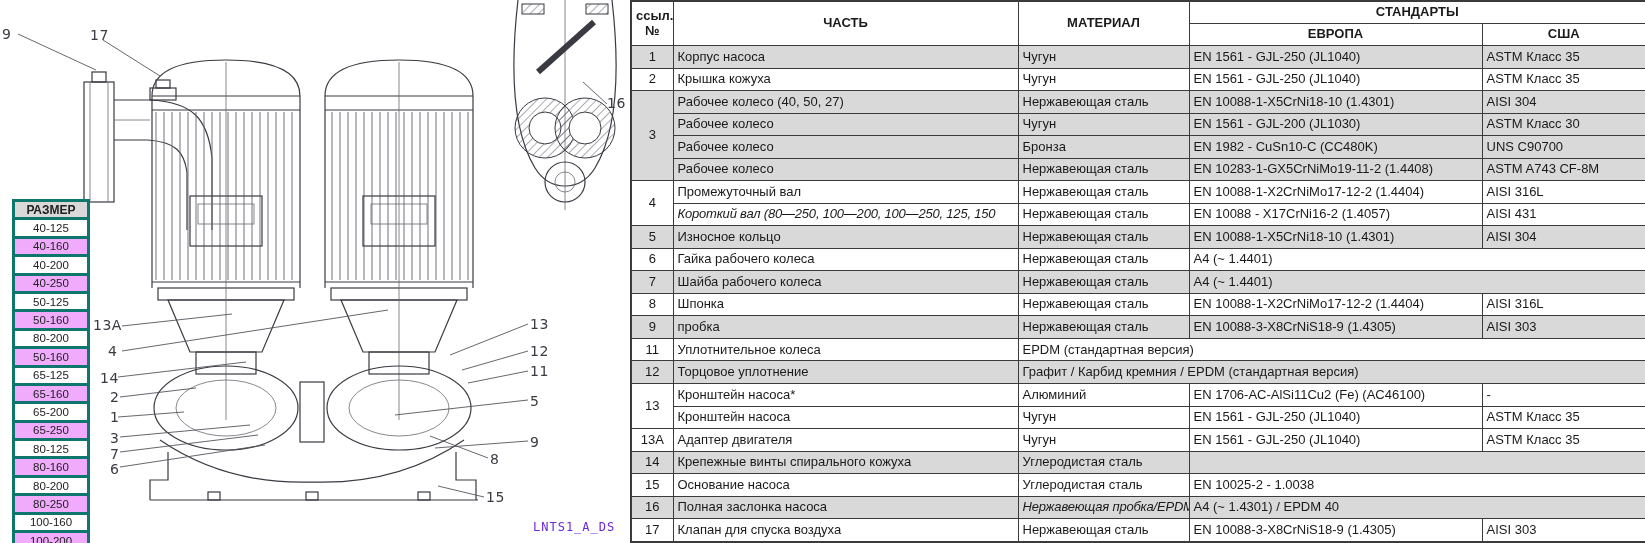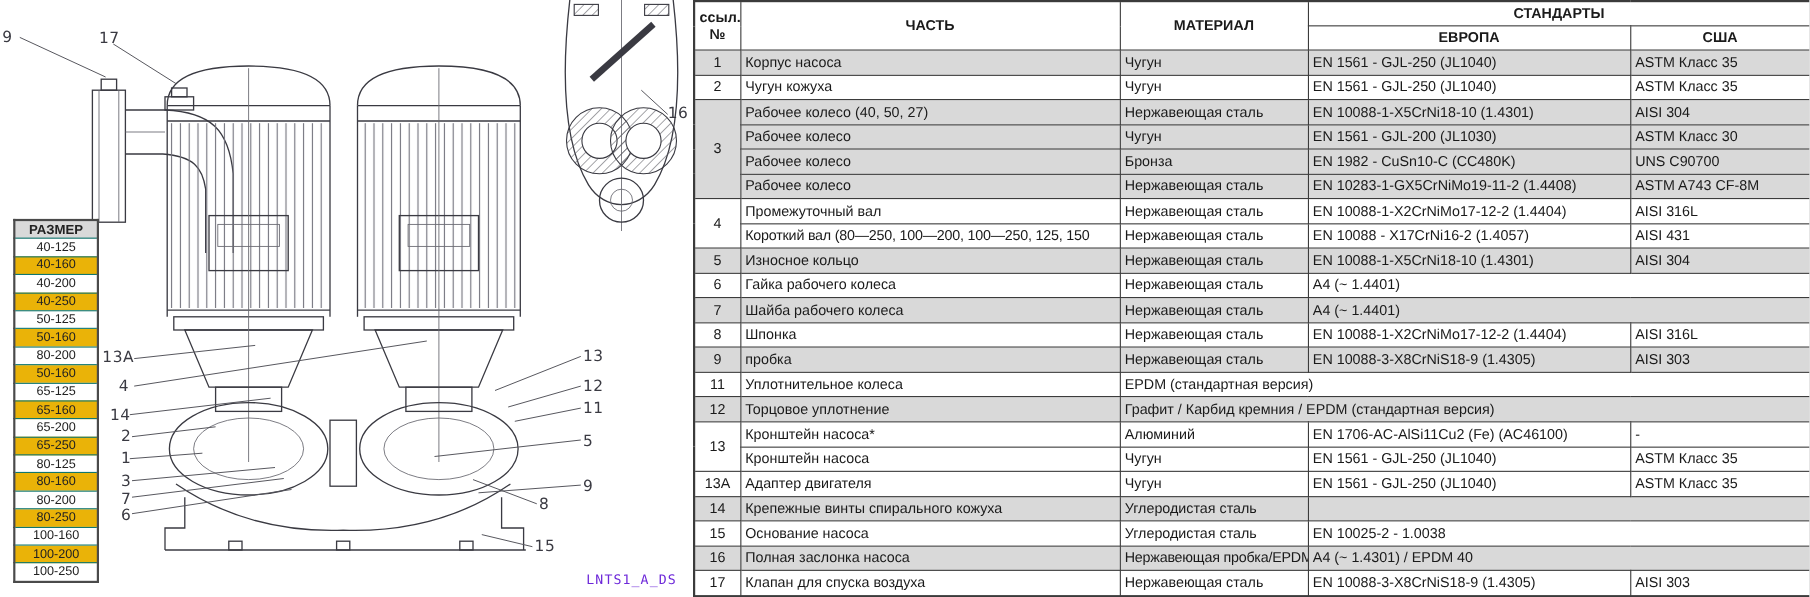--- a/index.html
+++ b/index.html
@@ -7,38 +7,38 @@
         font-family:"Liberation Sans",sans-serif;color:#1a1a1a;}
   
   #drawing{position:absolute;left:0;top:0;width:630px;height:543px;}
   .callout{position:absolute;font-family:"DejaVu Sans",sans-serif;font-size:14px;color:#3a3a42;
            letter-spacing:.5px;line-height:1;}
   #caption{position:absolute;left:533px;top:520px;font-family:"DejaVu Sans Mono",monospace;
            font-size:12px;color:#6d28d9;letter-spacing:1px;}
   
   #sizebox{position:absolute;left:12px;top:199px;width:78px;}
   table.size{border-collapse:collapse;width:78px;table-layout:fixed;}
-  table.size td,table.size th{border:1px solid #0f766e;font-size:11.5px;text-align:center;
+  table.size td,table.size th{border:3px solid #0f766e;font-size:11.5px;text-align:center;
         height:15.4px;padding:0;color:#222;font-weight:400;}
   table.size th{background:#d9d9d9;font-weight:700;font-size:12px;}
   table.size{border:2px solid #4a4a4a;}
-  table.size tr.g td{background:#eab308;}
+  table.size tr.g td{background:#f0abfc;}
   
   #parts{position:absolute;left:630px;top:0;width:1015px;height:453px;}
   table.parts{border-collapse:collapse;width:1015px;height:543px;table-layout:fixed;
         border:2px solid #3b3b3b;}
   table.parts th,table.parts td{border:1px solid #3b3b3b;font-size:13px;line-height:1.1;
         padding:0 4px;height:21px;overflow:hidden;white-space:nowrap;}
   table.parts th{font-weight:700;text-align:center;background:#fff;vertical-align:middle;}
   col.c-ref{width:42px;} col.c-part{width:345px;} col.c-mat{width:171px;}
   col.c-eu{width:293px;} col.c-us{width:164px;}
   td.ref{text-align:center;font-size:14px;padding:0;}
   td.part,td.mat,td.eu,td.us,td.wide,td.std{text-align:left;padding-left:8px;}
   tr.g td{background:#d9d9d9;}
-  .sm{font-size:10.5px;letter-spacing:-0.2px;}
+  .sm{font-size:10.5px;letter-spacing:-0.2px;font-style:italic;}
   th.hdr-ref{font-size:12px;line-height:1.4;vertical-align:top;padding-top:2px;}
   th.top{vertical-align:top;padding-top:3px;}
   
   svg .ln{stroke:#3a3a42;fill:none;stroke-width:1.2;}
   svg .thin{stroke:#6a6a72;fill:none;stroke-width:.8;}
   svg .lead{stroke:#55555c;fill:none;stroke-width:.9;}
 </style>
 </head>
 <body>
 
@@ -269,21 +269,21 @@
       <tbody>
         <tr class="g">
           <td class="ref">1</td>
           <td class="part">Корпус насоса</td>
           <td class="mat">Чугун</td>
           <td class="eu">EN 1561 - GJL-250 (JL1040)</td>
           <td class="us">ASTM Класс 35</td>
         </tr>
         <tr>
           <td class="ref">2</td>
-          <td class="part">Чугун кожуха</td>
+          <td class="part">Крышка кожуха</td>
           <td class="mat">Чугун</td>
           <td class="eu">EN 1561 - GJL-250 (JL1040)</td>
           <td class="us">ASTM Класс 35</td>
         </tr>
         <tr class="g">
           <td class="ref" rowspan="4">3</td>
           <td class="part">Рабочее колесо (40, 50, 27)</td>
           <td class="mat">Нержавеющая сталь</td>
           <td class="eu">EN 10088-1-X5CrNi18-10 (1.4301)</td>
           <td class="us">AISI 304</td>

